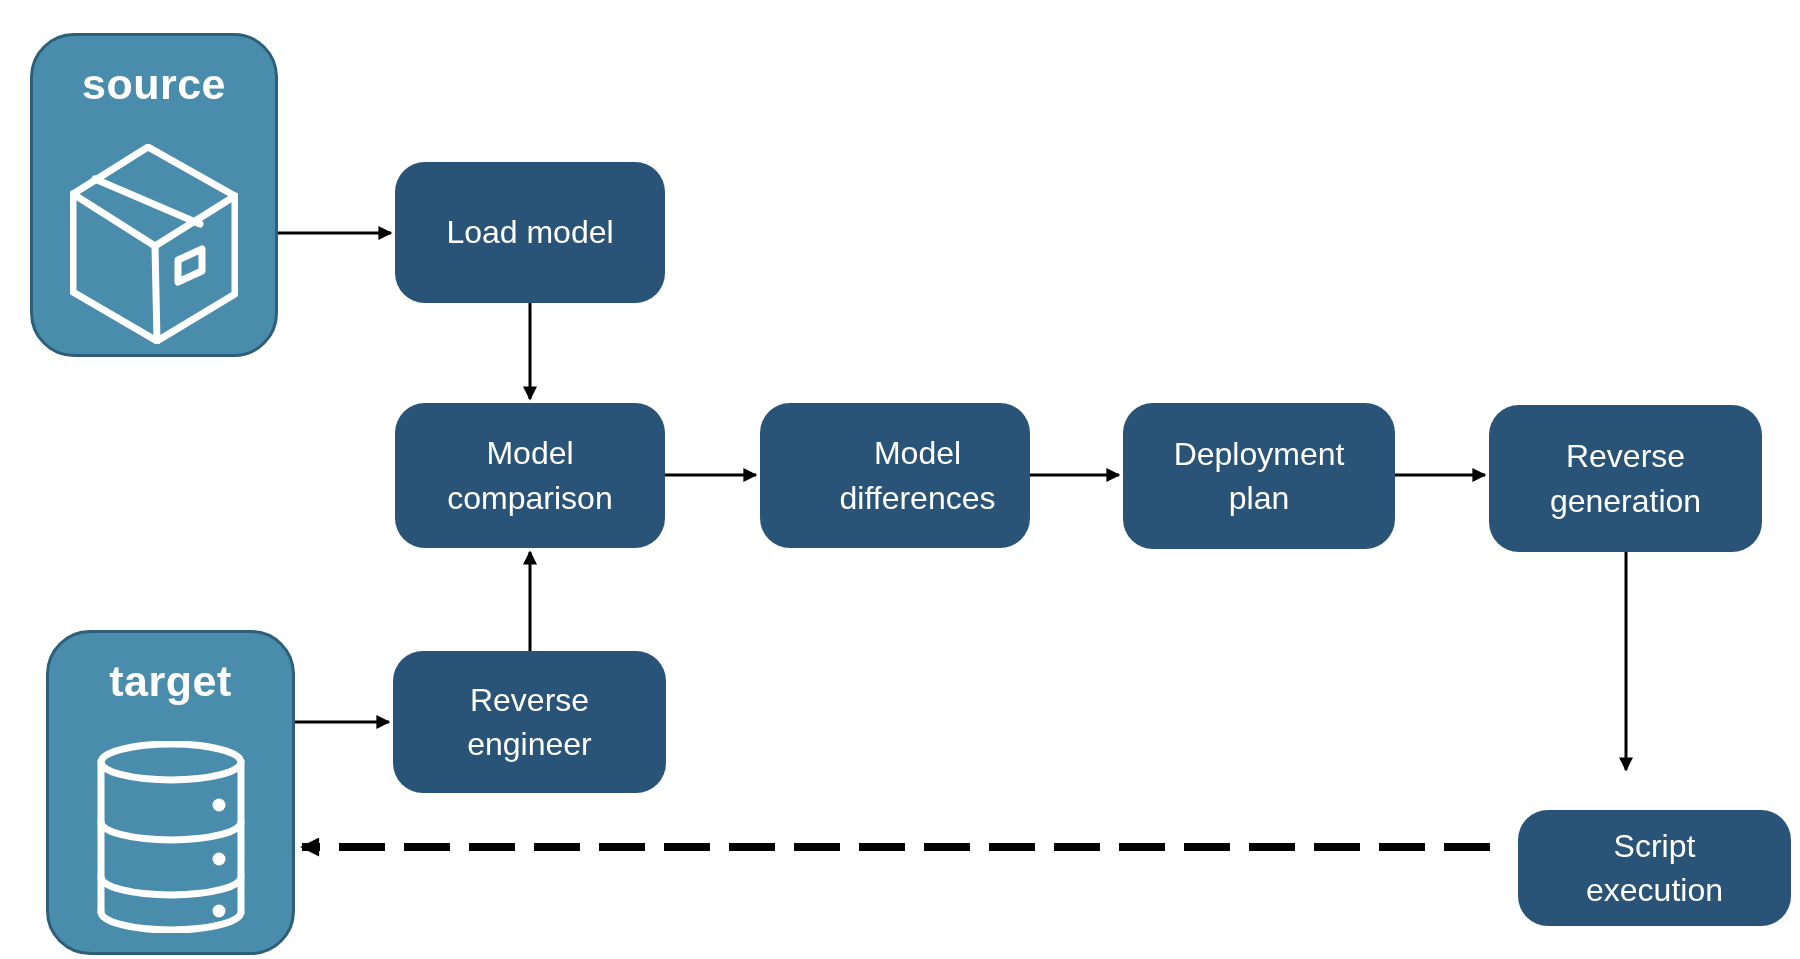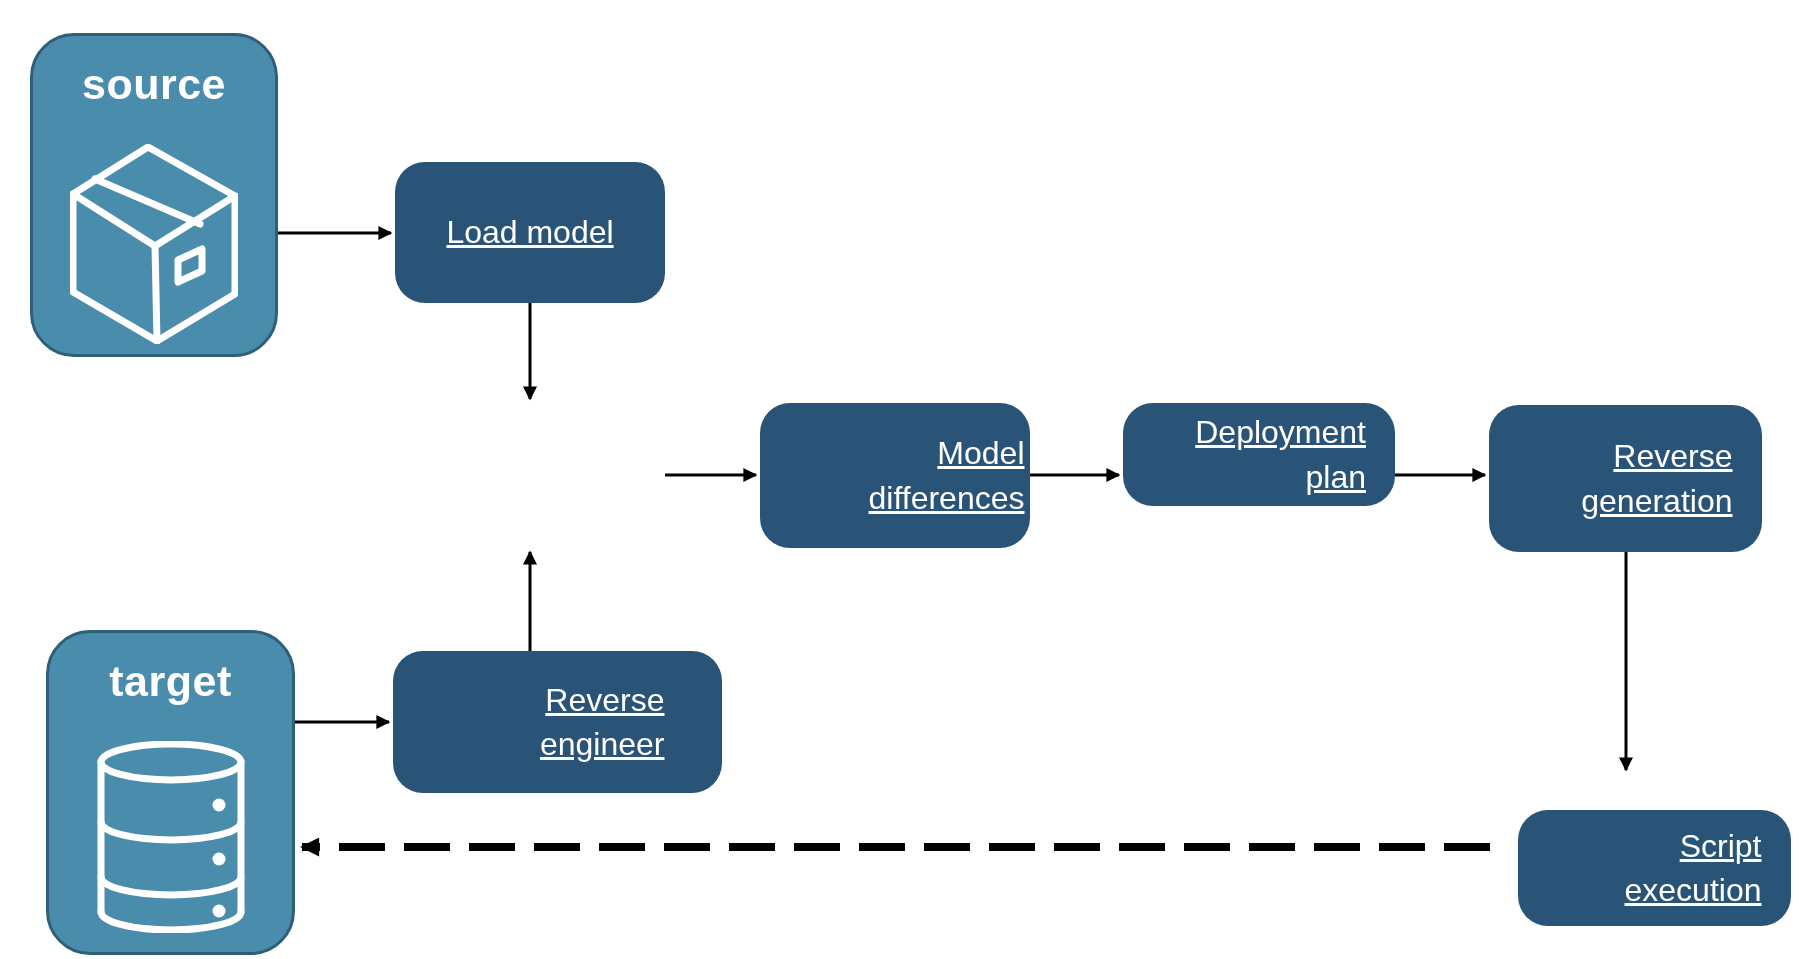--- a/index.html
+++ b/index.html
@@ -27,22 +27,21 @@
     display:flex;flex-direction:column;align-items:center;
     padding-top:24px;gap:35px;
   }
   .endpoint-label{
     font-size:43px;font-weight:bold;letter-spacing:0.5px;line-height:1.15;
   }
   .step{
     background:var(--step-fill);
     border-radius:30px;
     display:flex;align-items:center;justify-content:center;
-    text-align:right;
-    text-decoration:underline;
+    text-align:center;
   }
   .step-label{
     font-size:32px;line-height:1.38;max-width:214px;
   }
   .icon{display:block;}
 </style>
 </head>
 <body>
 
 <div class="canvas">
@@ -91,34 +90,37 @@
       <circle cx="122" cy="64" r="6.5" fill="#ffffff" stroke="none"></circle>
       <circle cx="122" cy="118" r="6.5" fill="#ffffff" stroke="none"></circle>
       <circle cx="122" cy="170" r="6.5" fill="#ffffff" stroke="none"></circle>
     </svg>
   </div>
 
   <div class="node step" style="left:395px;top:162px;width:270px;height:141px;">
     <div class="step-label">Load model</div>
   </div>
 
+  <div class="node step" style="left:395px;top:403px;width:270px;height:145px;">
+    <div class="step-label">Model comparison</div>
+  </div>
 
   <div class="node step" style="left:760px;top:403px;width:270px;height:145px;padding-left:45px;">
     <div class="step-label">Model differences</div>
   </div>
 
-  <div class="node step" style="left:1123px;top:403px;width:272px;height:103px;">
+  <div class="node step" style="left:1123px;top:403px;width:272px;height:146px;">
     <div class="step-label">Deployment plan</div>
   </div>
 
   <div class="node step" style="left:1489px;top:405px;width:273px;height:147px;">
     <div class="step-label">Reverse generation</div>
   </div>
 
-  <div class="node step" style="left:393px;top:651px;width:329px;height:142px;">
+  <div class="node step" style="left:393px;top:651px;width:273px;height:142px;">
     <div class="step-label">Reverse engineer</div>
   </div>
 
   <div class="node step" style="left:1518px;top:774px;width:273px;height:116px;margin-top:36px;">
     <div class="step-label">Script execution</div>
   </div>
 
 </div>
 
 </body></html>

